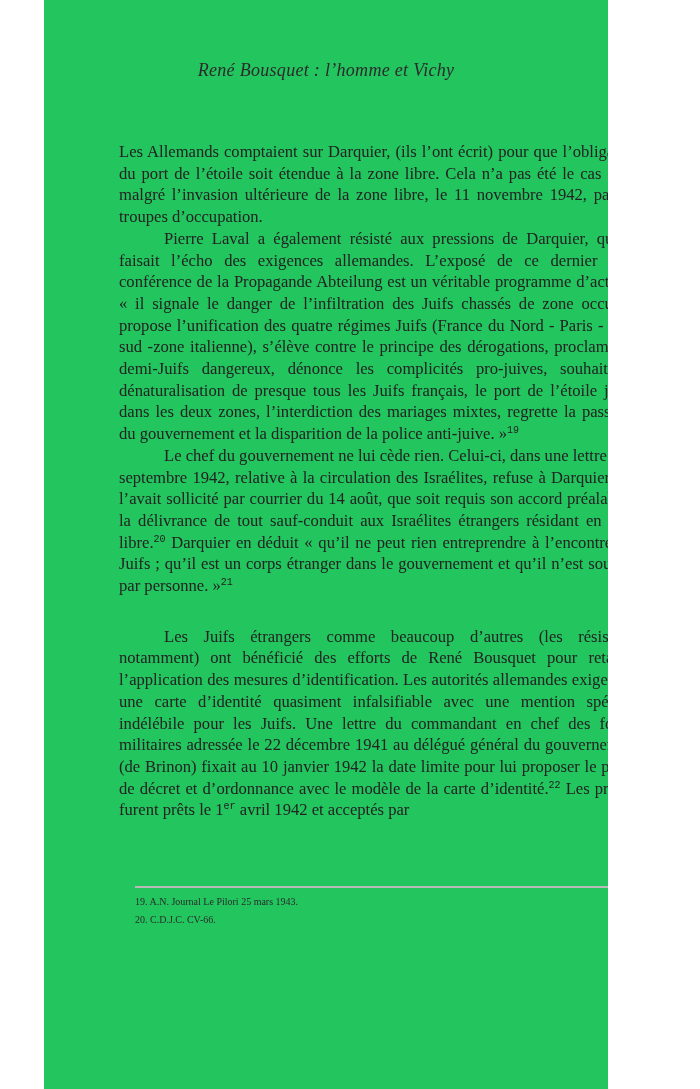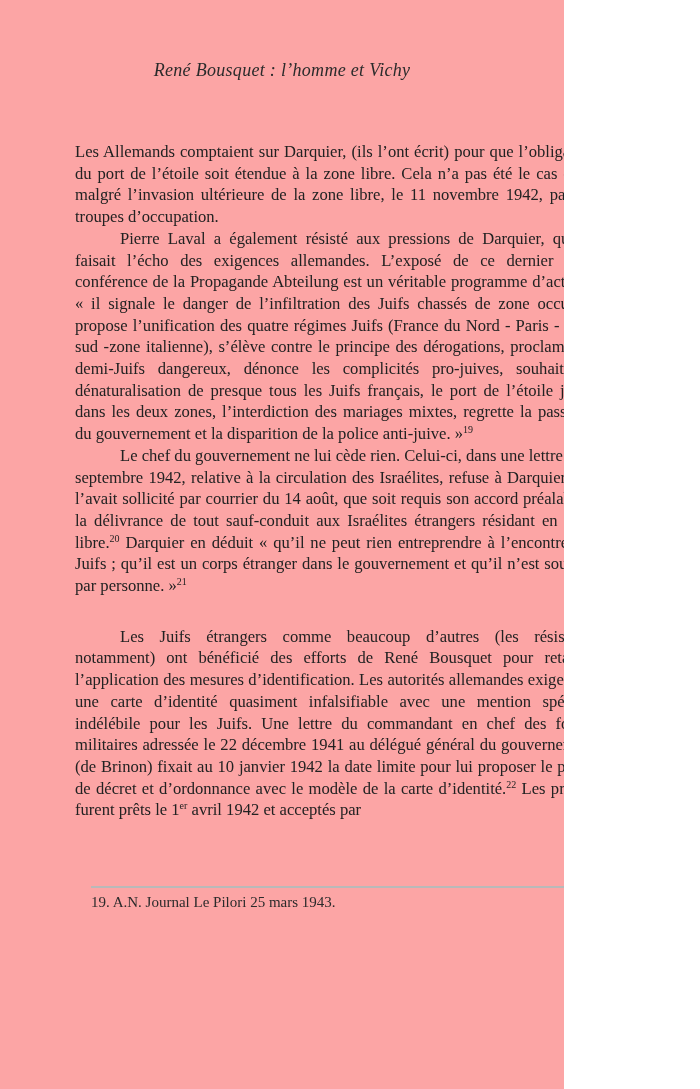--- a/index.html
+++ b/index.html
@@ -4,24 +4,25 @@
 <style>
   html, body {
     margin: 0;
     padding: 0;
     background: #ffffff;
   }
   .page {
     position: relative;
     width: 564px;
     height: 1089px;
-    background: #fca5a5;
+    background: #22c55e;
     font-family: "Liberation Serif", "DejaVu Serif", serif;
     color: #242424;
     overflow: hidden;
+    margin-left: 44px;
   }
   .header-title {
     position: absolute;
     top: 60px;
     left: 0;
     right: 0;
     text-align: center;
     font-style: italic;
     font-size: 18px;
     letter-spacing: 0.3px;
@@ -49,37 +50,38 @@
   }
   .seg-italic { }
   .seg-roman  { font-style: normal; }
   sup.seg-sup {
     font-size: 10px;
     line-height: 0;
     vertical-align: baseline;
     position: relative;
     top: -6px;
     font-style: normal;
+    font-family: Liberation Mono, monospace;
   }
   .footnotes {
     position: absolute;
     top: 886px;
     left: 91px;
     width: 521px;
   }
   .footnote-rule {
     border: 0;
     border-top: 2px solid #b9b9b9;
     margin: 0 0 5px 0;
     width: 100%;
   }
   .footnotes p.rich-para {
     margin: 0;
     padding: 0;
-    font-size: 15px;
+    font-size: 10px;
     line-height: 18px;
     text-align: left;
     font-style: normal;
     color: #2b2b2b;
   }
   .page-number {
     position: absolute;
     top: 1010px;
     left: 0;
     right: 0;
@@ -99,17 +101,18 @@
       <p class="rich-para"><span class="seg-normal">Les Allemands comptaient sur Darquier, (ils l’ont écrit) pour que l’obligation du port de l’étoile soit étendue à la zone libre. Cela n’a pas été le cas et ce malgré l’invasion ultérieure de la zone libre, le 11 novembre 1942, par les troupes d’occupation.</span></p>
       <p class="rich-para indent"><span class="seg-normal">Pierre Laval a également résisté aux pressions de Darquier, qui se faisait l’écho des exigences allemandes. L’exposé de ce dernier à la conférence de la </span><span class="seg-italic">Propagande Abteilung</span><span class="seg-normal"> est un véritable programme d’action : « il signale le danger de l’infiltration des Juifs chassés de zone occupée, propose l’unification des quatre régimes Juifs (France du Nord - Paris - zone sud -zone italienne), s’élève contre le principe des dérogations, proclame les demi-Juifs dangereux, dénonce les complicités pro-juives, souhaite la dénaturalisation de presque tous les Juifs français, le port de l’étoile jaune dans les deux zones, l’interdiction des mariages mixtes, regrette la passivité du gouvernement et la disparition de la police anti-juive. »</span><sup class="seg-sup">19</sup></p>
       <p class="rich-para indent"><span class="seg-normal">Le chef du gouvernement ne lui cède rien. Celui-ci, dans une lettre du 5 septembre 1942, relative à la circulation des Israélites, refuse à Darquier, qui l’avait sollicité par courrier du 14 août, que soit requis son accord préalable à la délivrance de tout sauf-conduit aux Israélites étrangers résidant en zone libre.</span><sup class="seg-sup">20</sup><span class="seg-normal"> Darquier en déduit « qu’il ne peut rien entreprendre à l’encontre des Juifs ; qu’il est un corps étranger dans le gouvernement et qu’il n’est soutenu par personne. »</span><sup class="seg-sup">21</sup></p>
       <p class="rich-para indent spaced"><span class="seg-normal">Les Juifs étrangers comme beaucoup d’autres (les résistants notamment) ont bénéficié des efforts de René Bousquet pour retarder l’application des mesures d’identification. Les autorités allemandes exigeaient une carte d’identité quasiment infalsifiable avec une mention spéciale indélébile pour les Juifs. Une lettre du commandant en chef des forces militaires adressée le 22 décembre 1941 au délégué général du gouvernement (de Brinon) fixait au 10 janvier 1942 la date limite pour lui proposer le projet de décret et d’ordonnance avec le modèle de la carte d’identité.</span><sup class="seg-sup">22</sup><span class="seg-normal"> Les projets furent prêts le 1</span><sup class="seg-sup">er</sup><span class="seg-normal"> avril 1942 et acceptés par</span></p>
     </div>
 
   <div class="footnotes">
     <hr class="footnote-rule">
     <div>
         <p class="rich-para"><span class="seg-italic">19. A.N. Journal </span><span class="seg-roman">Le Pilori </span><span class="seg-italic">25 mars 1943.</span></p>
+        <p class="rich-para"><span class="seg-italic">20. C.D.J.C. CV-66.</span></p>
       </div>
   </div>
 
 
 </div>
 
 </body></html>

